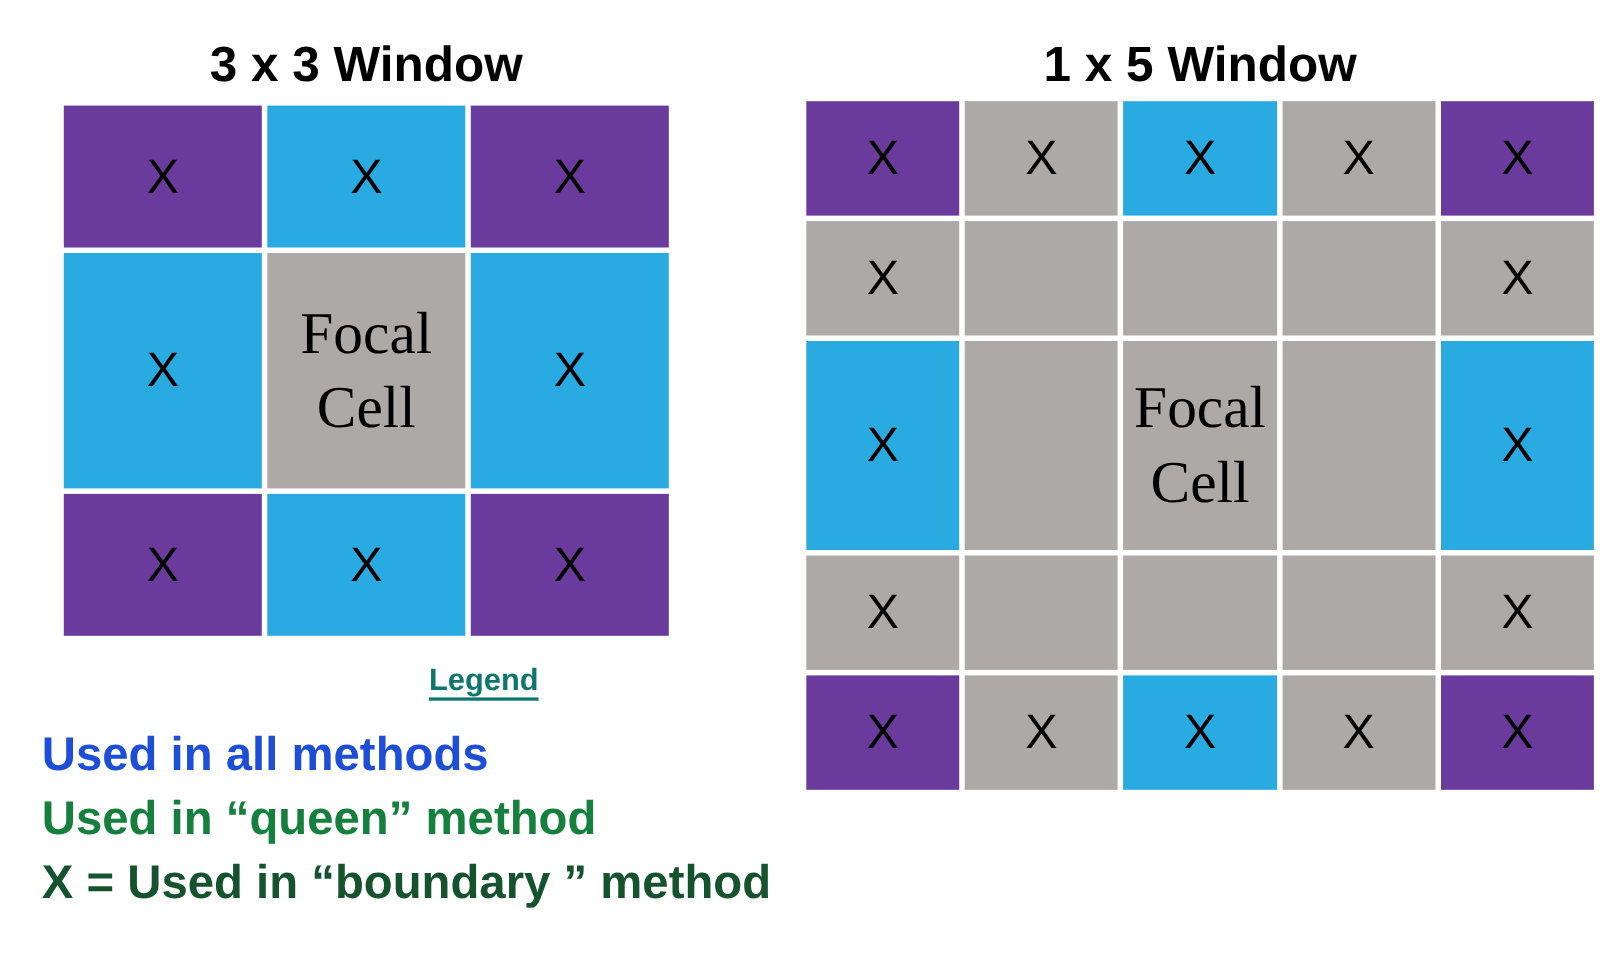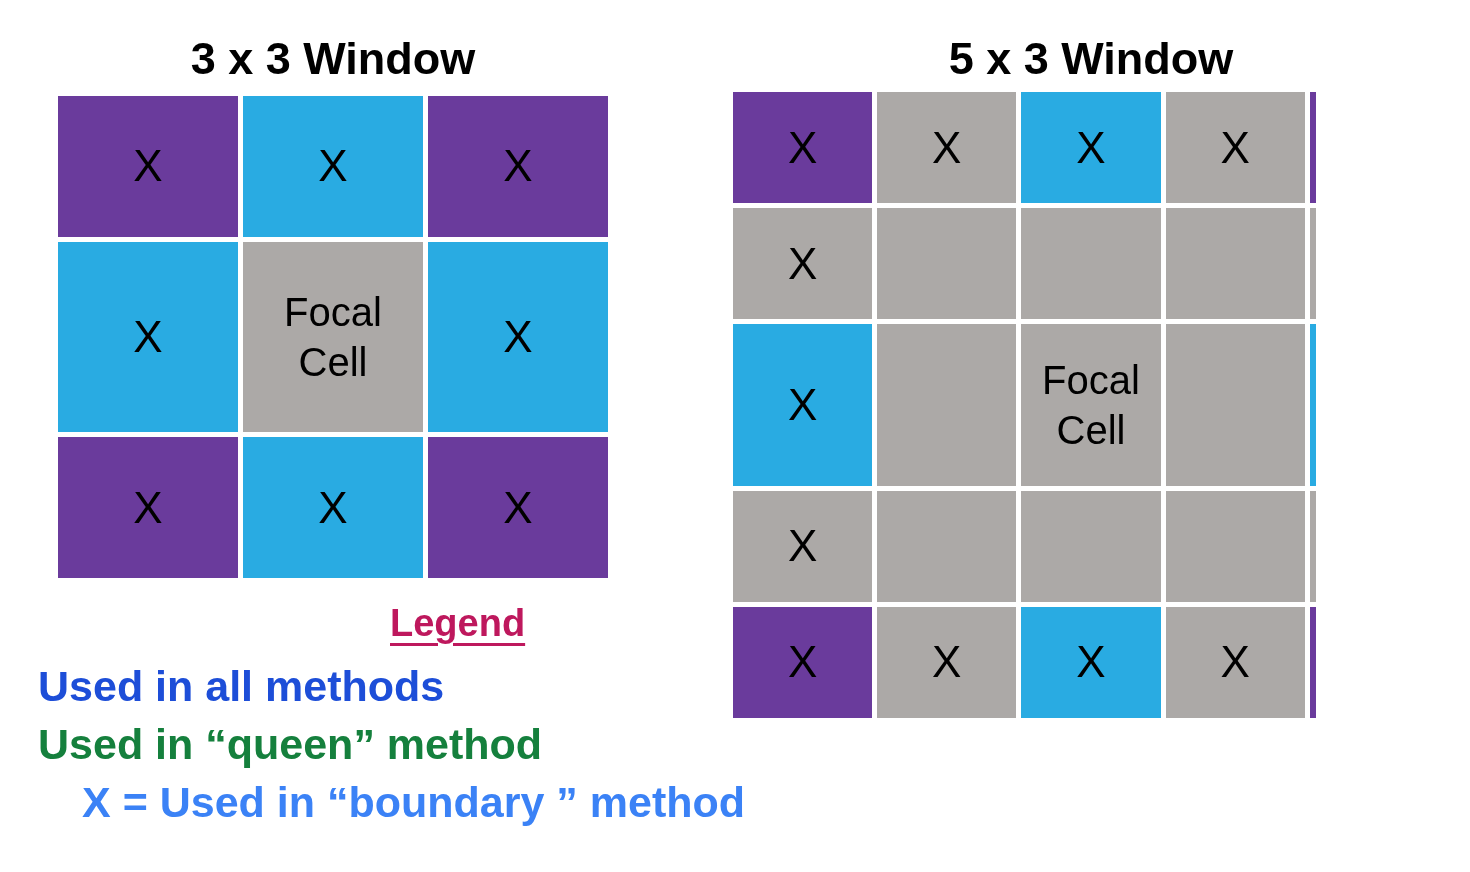--- a/index.html
+++ b/index.html
@@ -3,21 +3,21 @@
 <meta charset="utf-8">
 <style>
   html, body {
     margin: 0;
     padding: 0;
     background: #ffffff;
     font-family: "Liberation Sans", sans-serif;
   }
   .canvas {
     position: relative;
-    width: 1316px;
+    width: 1470px;
     height: 872px;
     background: #ffffff;
     overflow: hidden;
     color: #000;
   }
   .window-title {
     position: absolute;
     font-size: 45px;
     font-weight: 700;
     text-align: center;
@@ -44,36 +44,37 @@
     text-align: center;
     font-size: 44px;
     font-weight: 400;
     color: #000;
   }
   .cell.all   { background: var(--c-all,   #29ABE2); }
   .cell.queen { background: var(--c-queen, #6A3B9C); }
   .cell.none  { background: var(--c-none,  #ACA9A7); }
   .cell.focal { background: var(--c-none,  #ACA9A7); }
   .cell.focal span {
-    font-size: 40px;
+    font-size: 54px;
     line-height: 1.25;
     width: min-content; 
+    font-family: Liberation Serif, serif;
   }
 
   .legend-heading {
     position: absolute;
     left: 390px;
     top: 603px;
-    font-size: 38px;
+    font-size: 28px;
     font-weight: 600;
     line-height: 1.1;
     text-decoration: underline;
     text-decoration-thickness: 3px;
     text-underline-offset: 7px;
-    color: #be185d;
+    color: #0f766e;
   }
   .legend-items {
     position: absolute;
     left: 38px;
     top: 657px;
   }
   .legend-item {
     font-size: 43px;
     font-weight: 600;
     line-height: 58px;
@@ -110,21 +111,21 @@
         <span>X</span>
       </div>
       <div class="cell all">
         <span>X</span>
       </div>
       <div class="cell queen">
         <span>X</span>
       </div>
     </div>
 
-  <div class="window-title title-5">5 x 3 Window</div>
+  <div class="window-title title-5">1 x 5 Window</div>
 
   <div class="grid grid-5" id="grid-1" style="grid-template-columns: repeat(5, 1fr);">
       <div class="cell queen">
         <span>X</span>
       </div>
       <div class="cell none">
         <span>X</span>
       </div>
       <div class="cell all">
         <span>X</span>
@@ -195,16 +196,16 @@
       <div class="cell queen">
         <span>X</span>
       </div>
     </div>
 
   <div class="legend-heading">Legend</div>
 
   <div class="legend-items" id="legend-items">
       <div class="legend-item" style="color: #1d4ed8;">Used in all methods</div>
       <div class="legend-item" style="color: #15803d;">Used in “queen” method</div>
-      <div class="legend-item" style="color: #3b82f6; margin-left: 44px;">X = Used in “boundary ” method</div>
+      <div class="legend-item" style="color: #14532d;">X = Used in “boundary ” method</div>
     </div>
 
 </div>
 
 </body></html>

